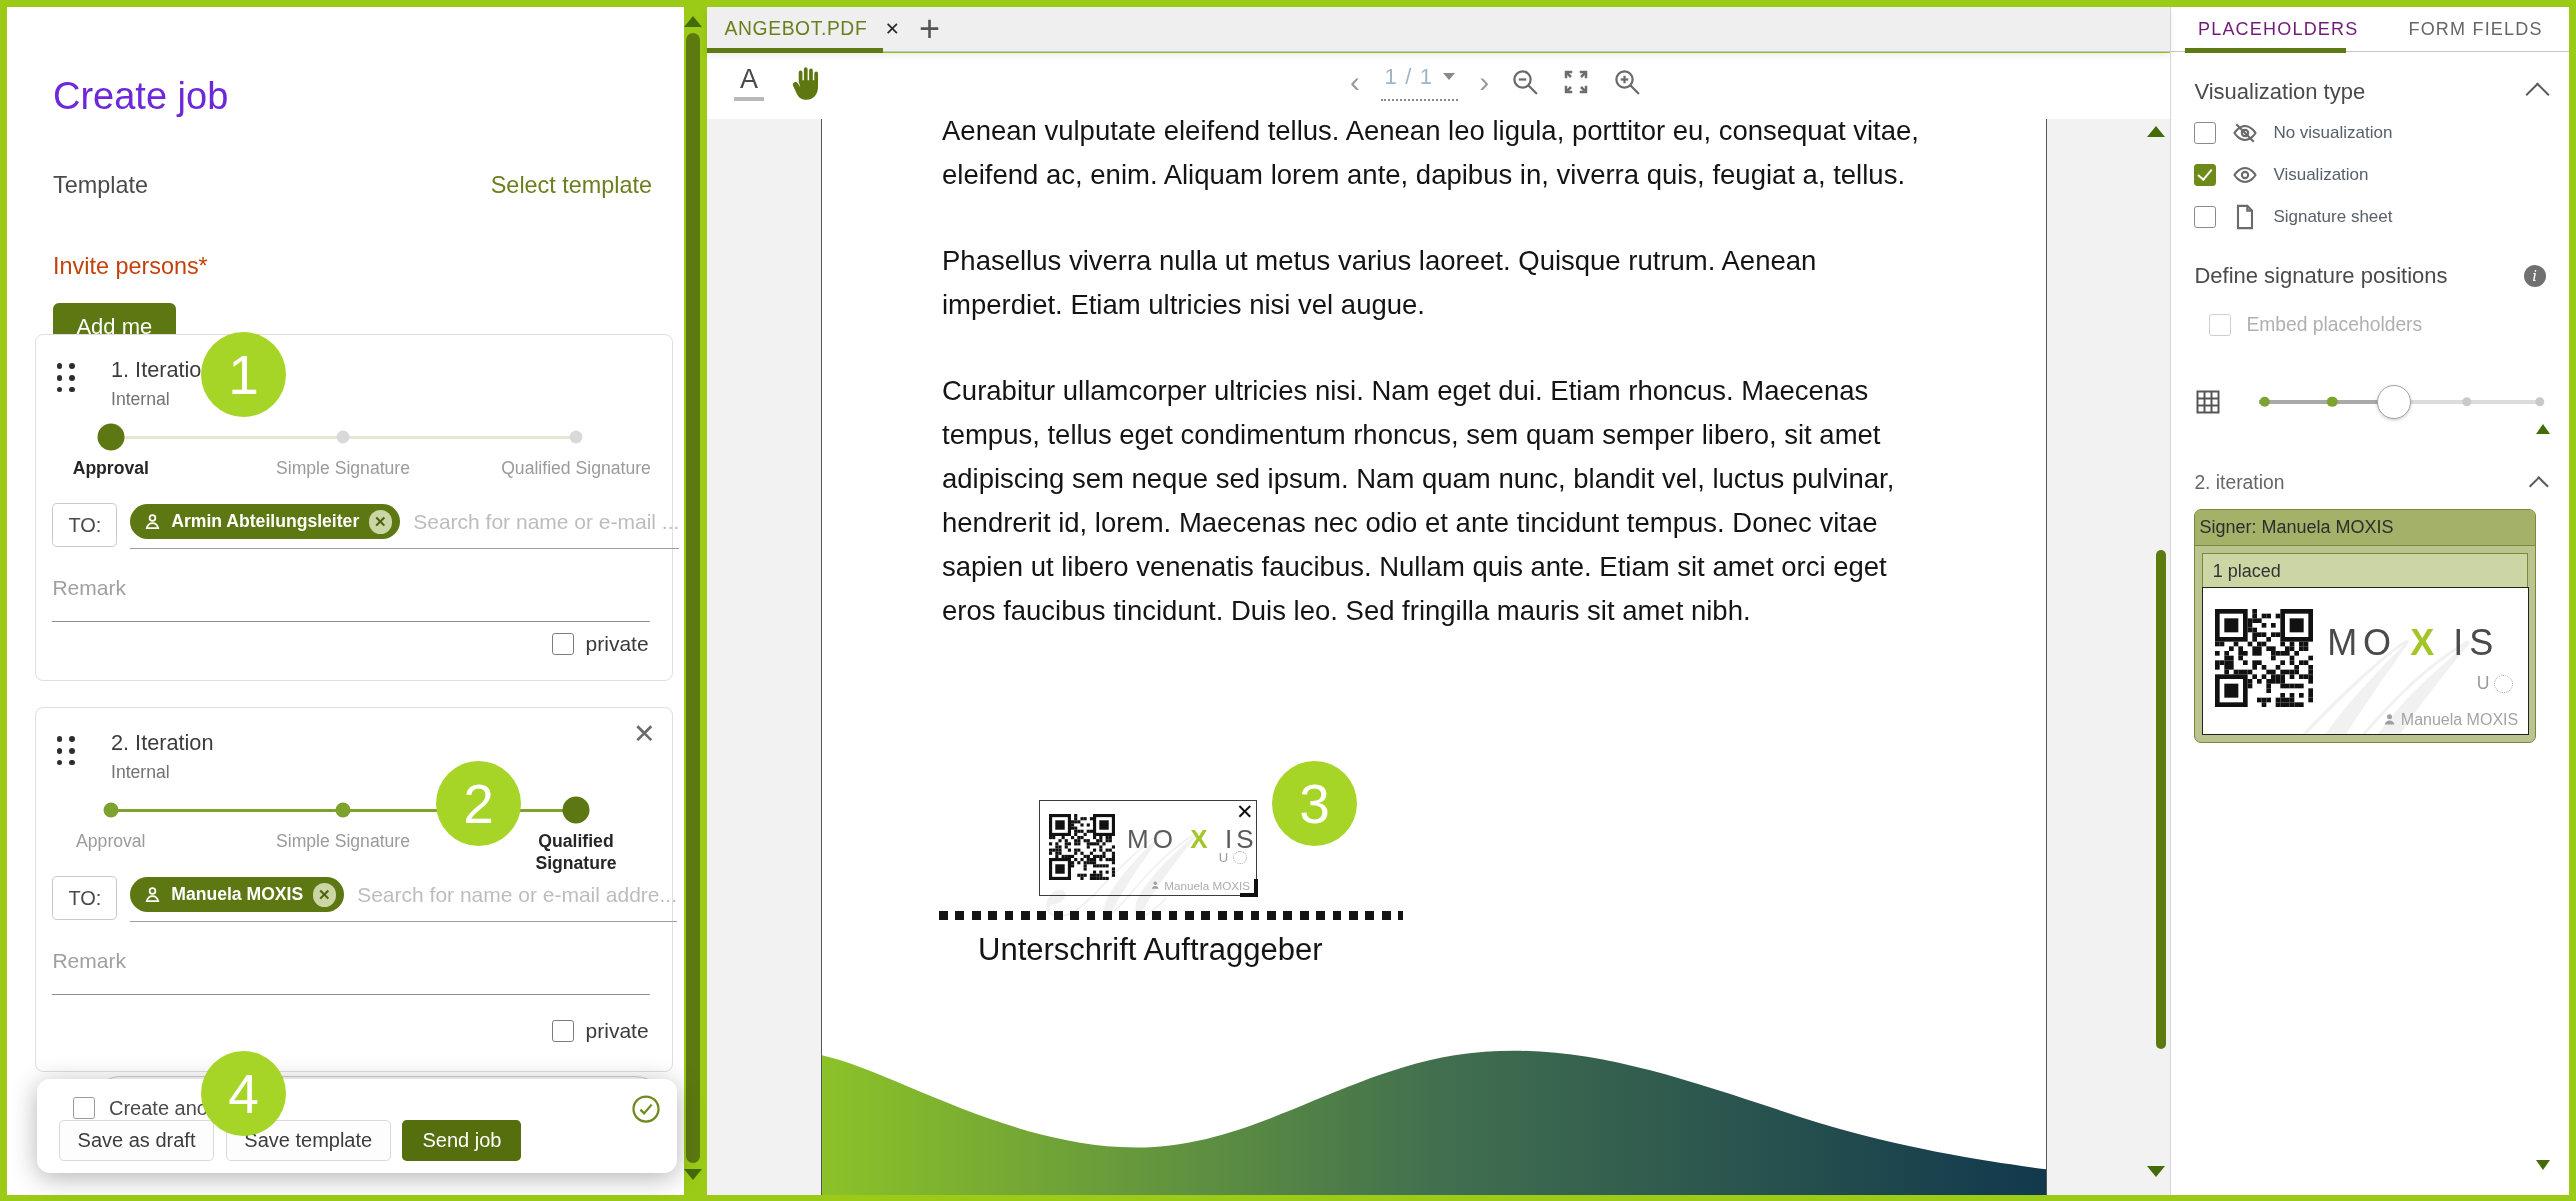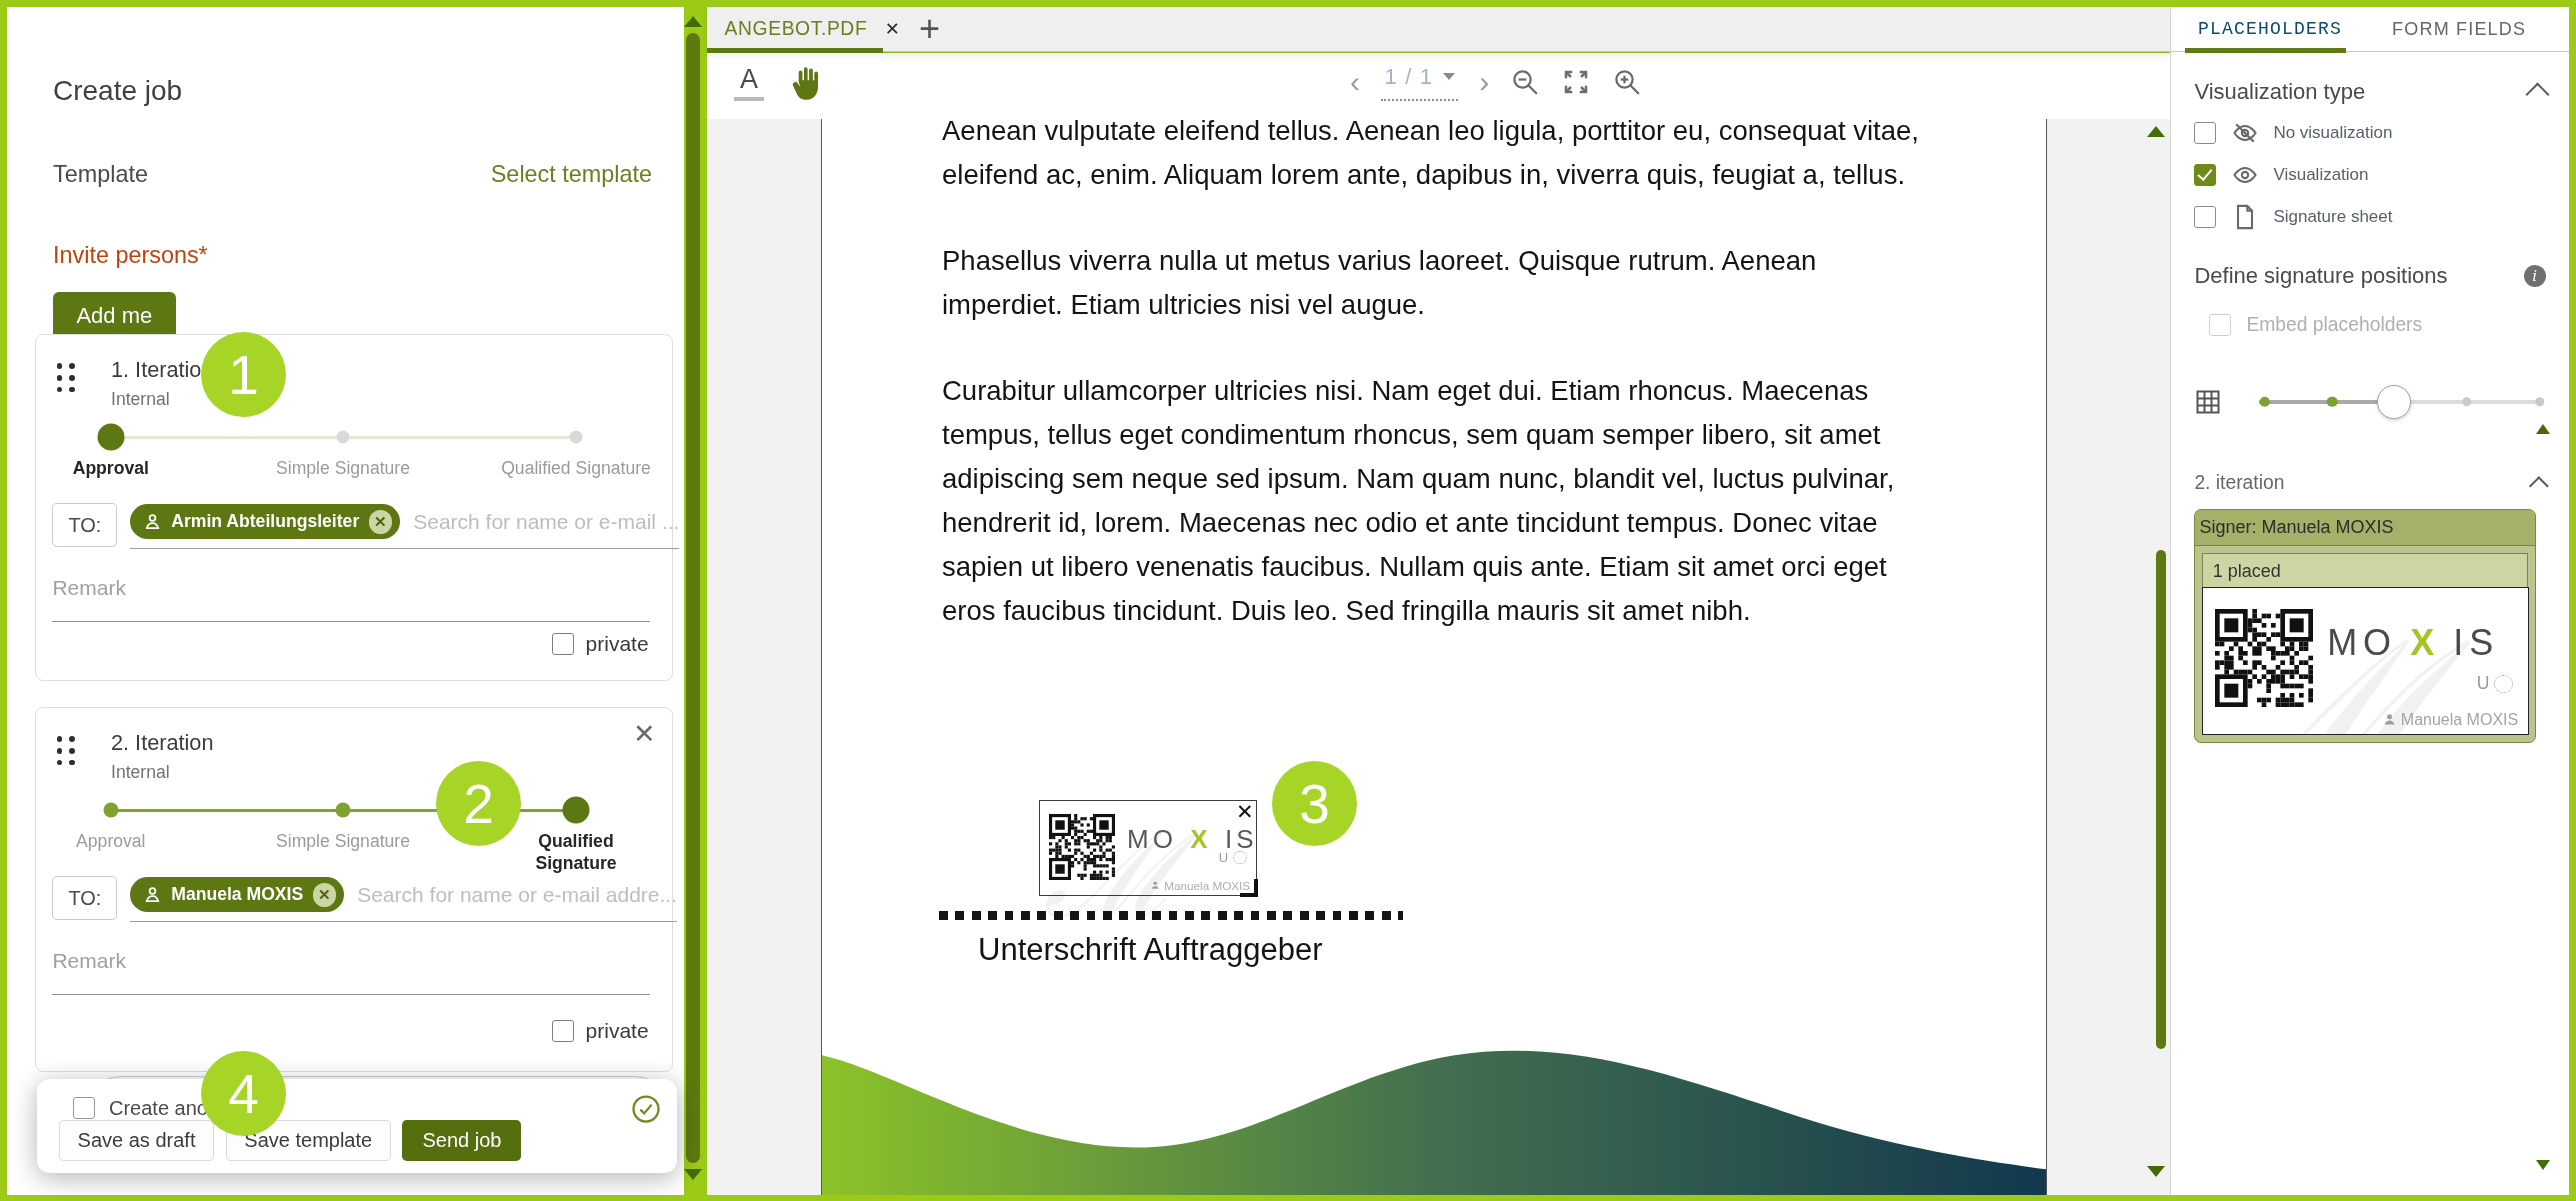--- a/index.html
+++ b/index.html
@@ -2,21 +2,21 @@
 <html style="font-size:9.4px"><head>
 <meta charset="utf-8">
 <style>
   html,body{margin:0;padding:0;background:#777;}
   #root{position:relative;width:2576px;height:1202px;background:#9ccb17;overflow:hidden;
         font-family:"Liberation Sans",sans-serif;color:#3c3c3c;}
   .panel{position:absolute;background:#fff;}
 
   
   #left-panel{left:7px;top:7px;width:677px;height:1188px;overflow:hidden;}
-  .lp-head{margin:68px 10.5px 0 46px;font-size:28px;color:#404040;}
+  .lp-head{margin:68px 10.5px 0 46px;font-size:38px;color:#6d28d9;}
   .lp-sub{margin:32px 10.5px 0 46px;font-size:23.4px;color:#585858;}
   .lp-row{display:flex;justify-content:space-between;align-items:baseline;margin:54px 32px 0 46px;}
   .lp-label{font-size:23.4px;color:#4a4a4a;}
   .lp-link{font-size:23.4px;color:#6b7f1f;cursor:pointer;}
   .lp-invite{margin:54px 10.5px 0 46px;font-size:23.4px;color:#c2410c;}
   .btn-addme{margin:23.4px 0 0 46px;display:inline-block;background:#5d7813;color:#fff;border:none;
              border-radius:5.9px;font-size:22px;padding:10.5px 23.4px;font-family:inherit;}
 
   .card{position:absolute;left:28px;width:638px;background:#fff;border:1.8px solid #dedede;border-radius:8.2px;box-sizing:border-box;}
   #card1{top:327px;height:347px;}
@@ -121,21 +121,21 @@
                  border-right:4.1px solid #111;border-bottom:4.1px solid #111;}
   #dotline{position:absolute;left:117px;top:792px;width:464px;height:8.8px;
            background:repeating-linear-gradient(90deg,#141414 0 8.8px,transparent 8.8px 16.4px);}
   #sigcaption{position:absolute;left:156px;top:813px;font-size:31px;color:#141414;}
   #wave{position:absolute;left:0;bottom:0;width:100%;height:166px;}
 
   
   #right-panel{left:2170px;top:7px;width:399px;height:1188px;border-left:1.2px solid #d8d8d8;box-sizing:border-box;}
   #rp-tabs{position:relative;height:44px;border-bottom:1.8px solid #c6c6c6;display:flex;align-items:center;padding:0 0 0 27px;}
   .rp-tab{font-size:18px;letter-spacing:1.2px;cursor:pointer;}
-  .rp-tab.active{color:#0c4a6e;font-family:Liberation Mono, monospace;}
+  .rp-tab.active{color:#701a75;}
   .rp-tab.idle{color:#666;margin-left:50px;}
   #rp-underline{position:absolute;left:13.5px;bottom:-1.8px;width:161px;height:5.3px;background:#5f7a14;}
   .rp-body{padding:0 23.4px;}
   .sec-row{display:flex;justify-content:space-between;align-items:center;}
   .sec-title{font-size:22px;color:#4a4a4a;}
   .chevron{width:15px;height:15px;border-left:2.3px solid #5a5a5a;border-top:2.3px solid #5a5a5a;transform:rotate(45deg);margin-top:5.9px;cursor:pointer;}
   .viz-row{display:flex;align-items:center;margin-top:14px;}
   .viz-row .cbox{border-color:#8a8a8a;flex:none;}
   .cbox.checked{background:#6e8a18;border-color:#6e8a18;position:relative;}
   .cbox.checked:after{content:"";position:absolute;left:5.9px;top:1.2px;width:5.9px;height:11.7px;border-right:2.9px solid #fff;border-bottom:2.9px solid #fff;transform:rotate(40deg);}

